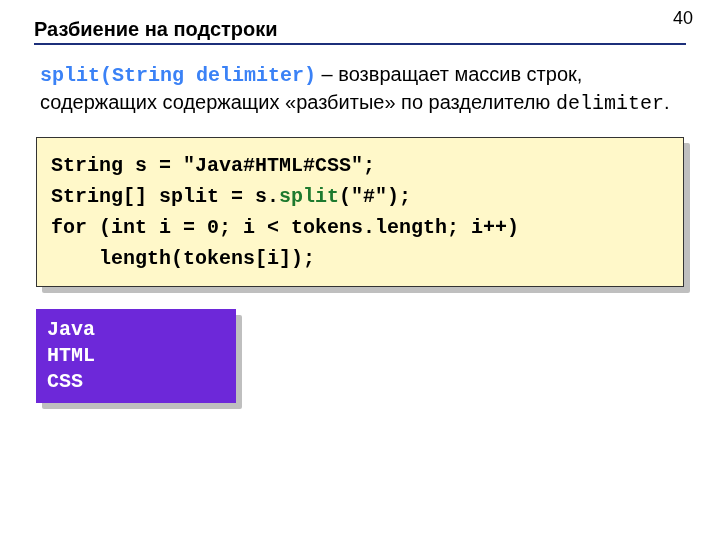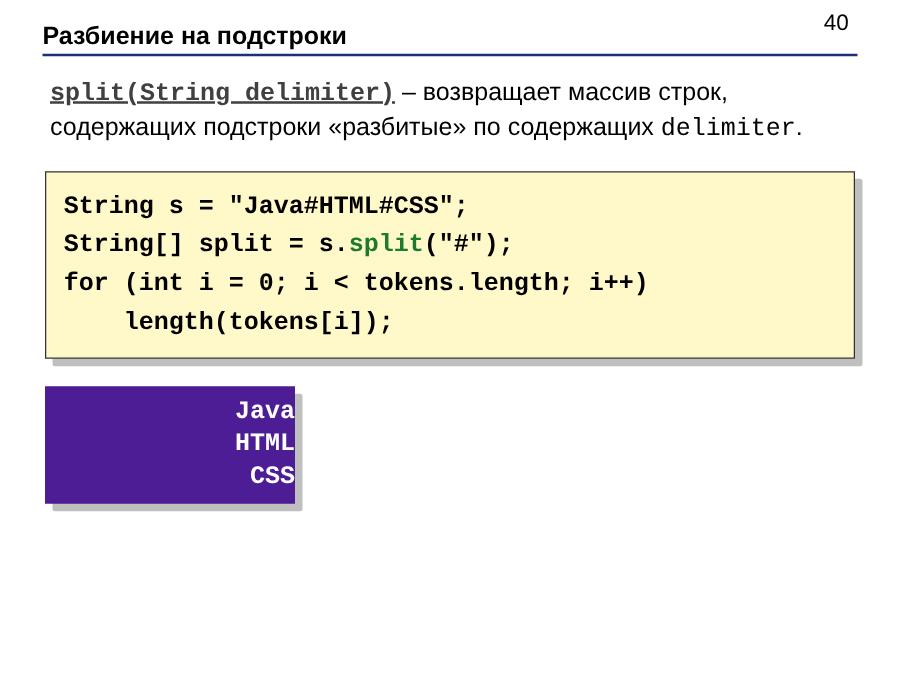--- a/index.html
+++ b/index.html
@@ -1,42 +1,42 @@
 <!DOCTYPE html>
 <html><head>
 <meta charset="utf-8">
 <style>
   * { box-sizing: border-box; margin: 0; padding: 0; }
   html, body { width: 720px; height: 540px; background: #fff; font-family: Arial, Helvetica, sans-serif; }
   .slide { position: relative; width: 720px; height: 540px; padding: 18px 34px 0 34px; }
-  .pagenum { position: absolute; top: 8px; right: 41px; font-size: 18px; color: #000; }
+  .pagenum { position: absolute; top: 8px; right: 27px; font-size: 18px; color: #000; }
   .title { font-size: 20px; font-weight: bold; color: #000; padding-bottom: 2px; margin-top: 0; }
   .title-rule { border: none; border-top: 2px solid #1c2f7a; margin-bottom: 16px; }
   .desc { font-size: 20px; color: #000; line-height: 1.35; margin-left: 6px; margin-bottom: 20px; }
-  .method { font-family: "Courier New", Courier, monospace; color: #404040; font-weight: bold; text-decoration: underline; }
+  .method { font-family: "Courier New", Courier, monospace; color: #3b82f6; font-weight: bold; }
   .mono { font-family: "Courier New", Courier, monospace; font-weight: normal; }
   .codebox-wrap { position: relative; margin: 0 2px 22px 2px; }
   .codebox-shadow { position: absolute; top: 6px; left: 6px; right: -6px; bottom: -6px; background: rgba(0,0,0,0.25); border-radius: 2px; }
   .codebox { position: relative; background: #fff8c9; border: 1.5px solid #333; padding: 12px 14px; font-family: "Courier New", Courier, monospace; font-size: 20px; font-weight: bold; line-height: 1.55; white-space: pre; color: #000; }
   .kw-method { color: #1e7a2e; }
   .outbox-wrap { position: relative; width: 200px; margin-left: 2px; }
   .outbox-shadow { position: absolute; top: 6px; left: 6px; right: -6px; bottom: -6px; background: rgba(0,0,0,0.25); border-radius: 2px; }
-  .outbox { position: relative; background: #4c1d95; color: #fff; padding: 8px 0; font-family: "Courier New", Courier, monospace; font-size: 20px; font-weight: bold; line-height: 1.3; white-space: pre; text-align: right; }
+  .outbox { position: relative; background: #6d28d9; color: #fff; padding: 8px 11px; font-family: "Courier New", Courier, monospace; font-size: 20px; font-weight: bold; line-height: 1.3; white-space: pre; }
 </style>
 </head>
 <body>
 
 <div class="slide">
   <div class="pagenum">40</div>
 
   <div class="title">Разбиение на подстроки</div>
   <hr class="title-rule">
 
   <p class="desc">
-    <span class="method">split(String delimiter)</span><span> – </span><span>возвращает массив строк, содержащих подстроки «разбитые» по содержащих </span><span class="mono">delimiter</span><span>.</span>
+    <span class="method">split(String delimiter)</span><span> – </span><span>возвращает массив строк, содержащих содержащих «разбитые» по разделителю </span><span class="mono">delimiter</span><span>.</span>
   </p>
 
   <div class="codebox-wrap">
     <div class="codebox-shadow"></div>
     <div class="codebox"><span>String s = </span><span>"Java#HTML#CSS"</span><span>;</span>
 <span>String[] split = s.</span><span class="kw-method">split</span><span>(</span><span>"#"</span><span>);</span>
 <span>for (int i = 0; i &lt; tokens.length; i++)</span>
 <span>    length(tokens[i]);</span></div>
   </div>
 

